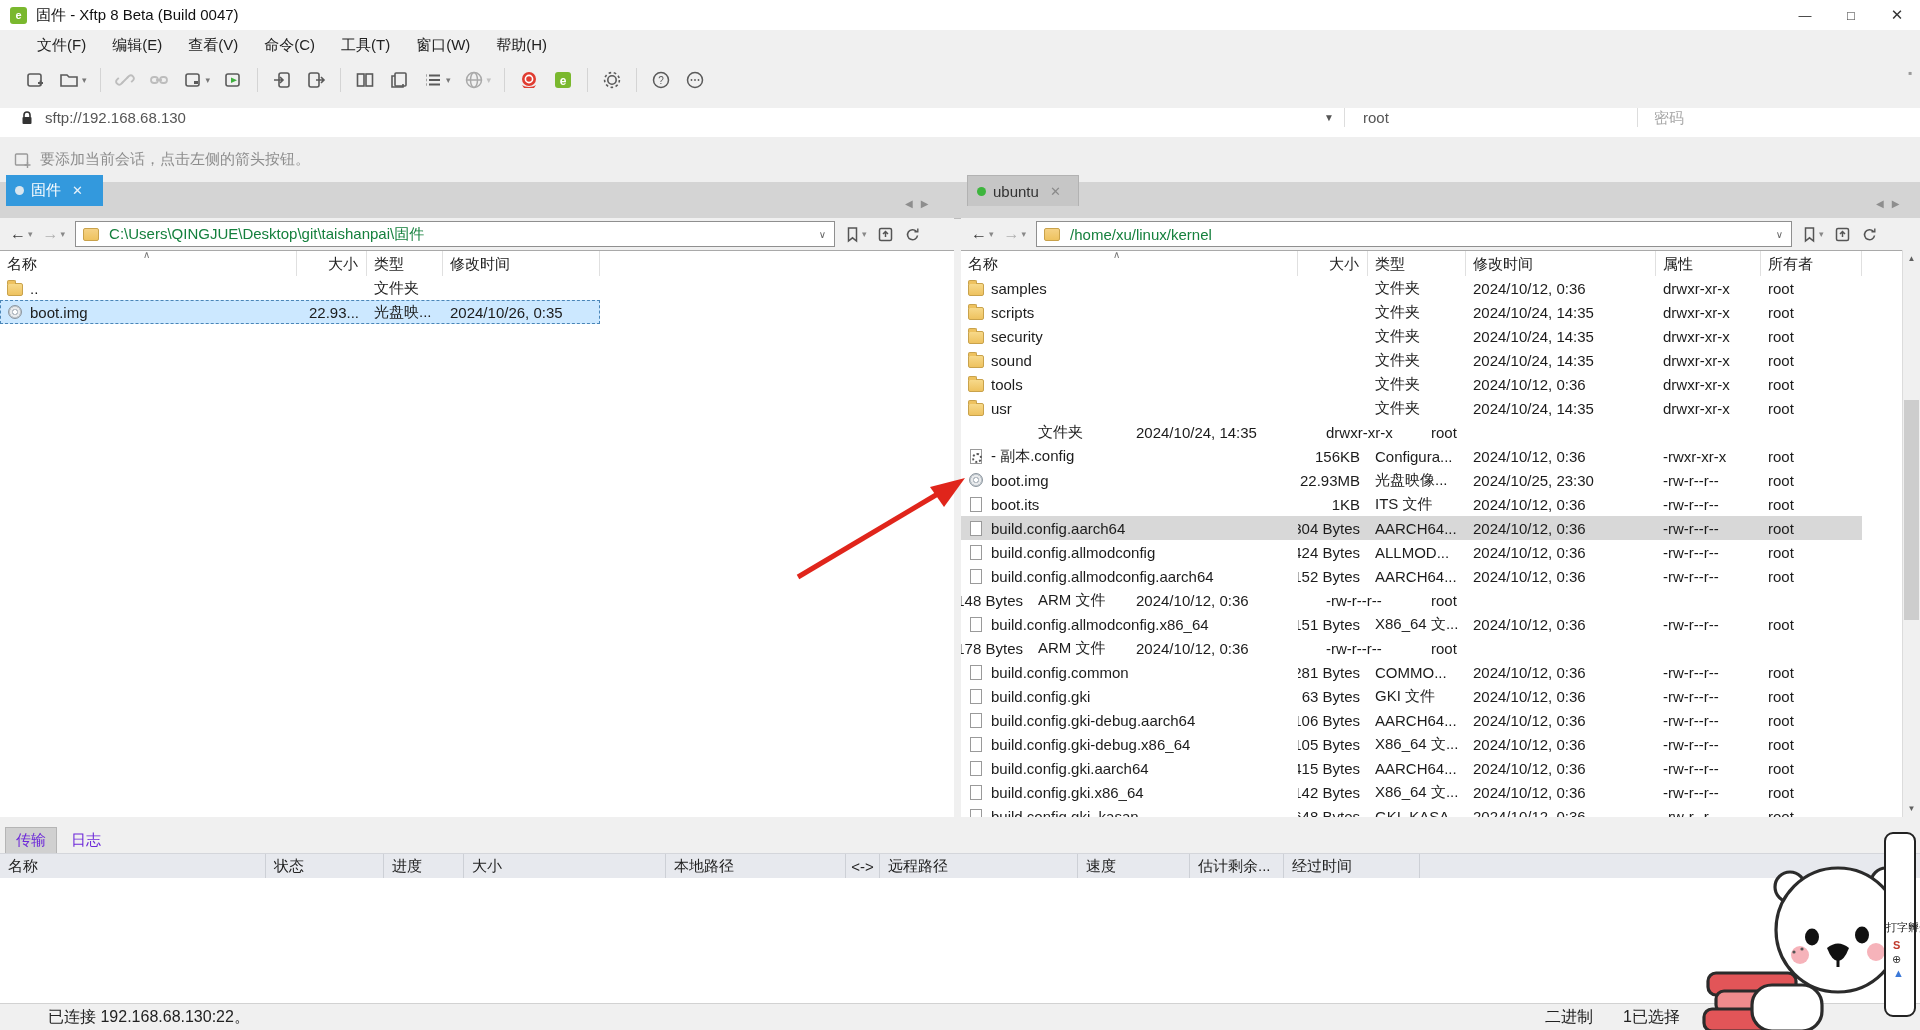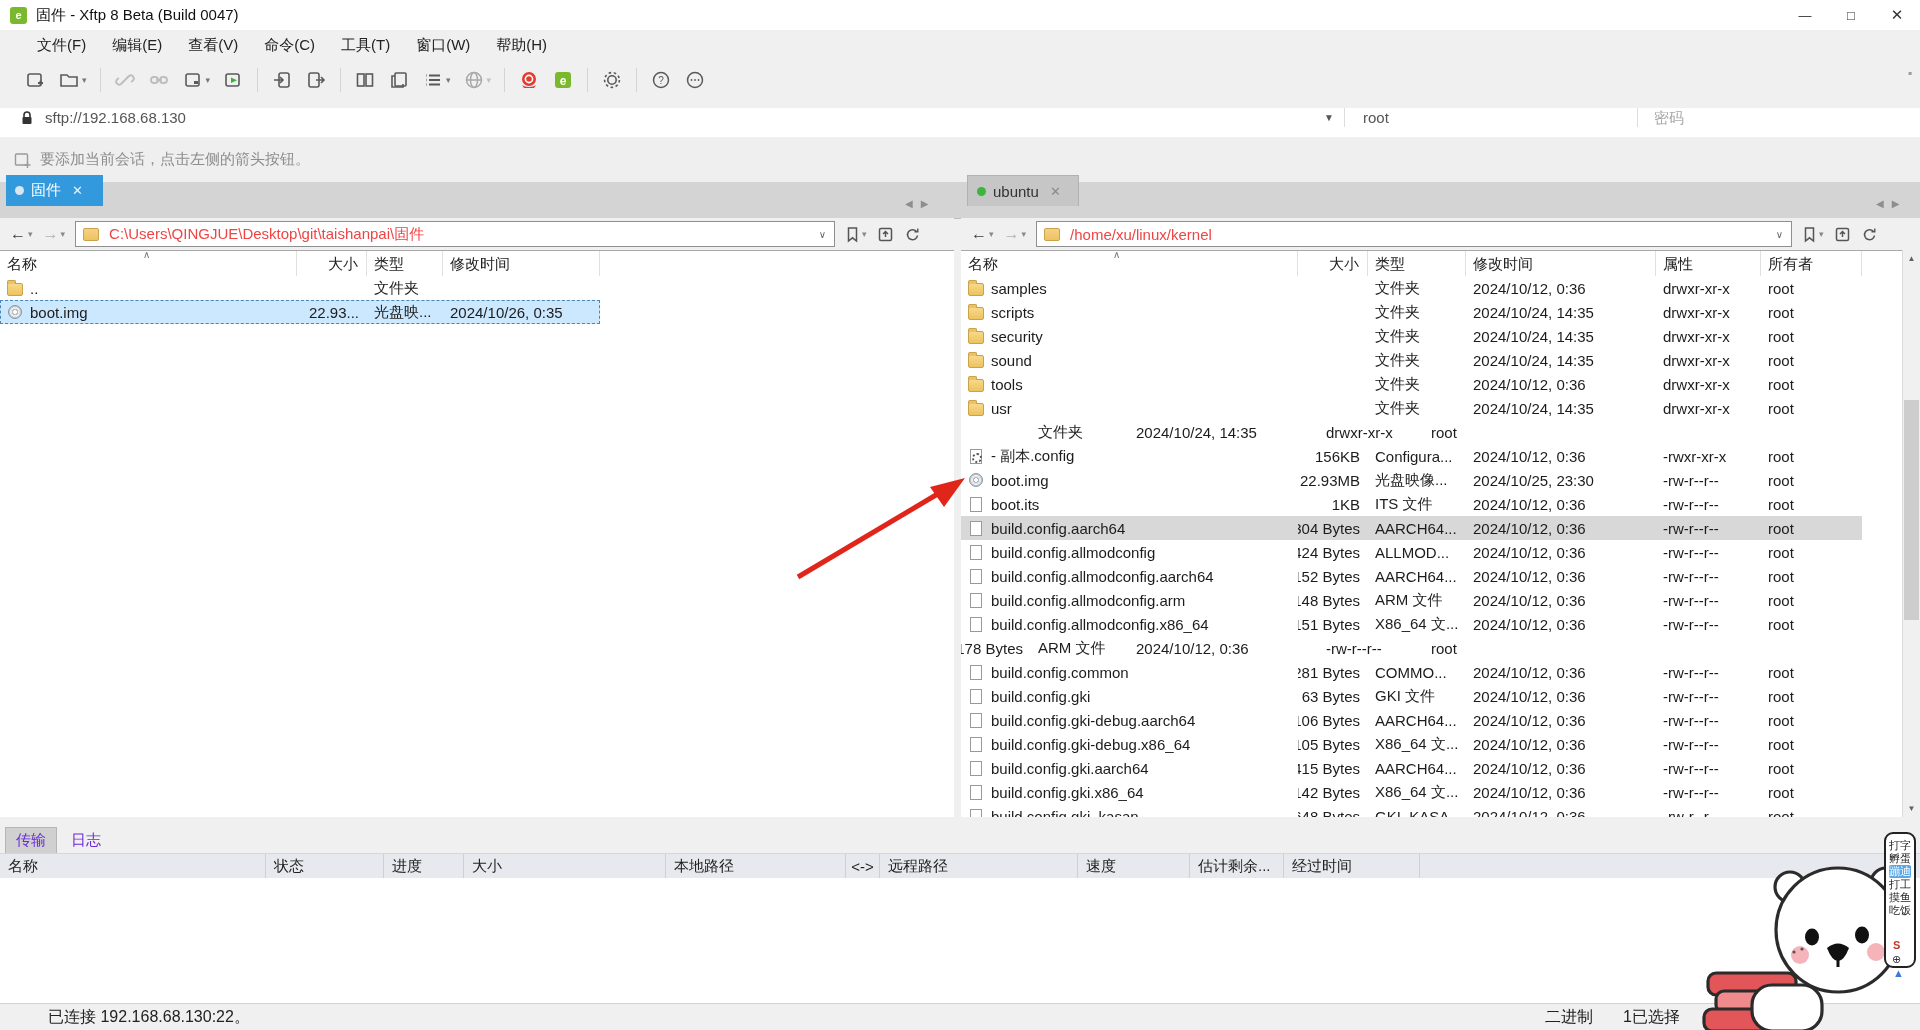--- a/index.html
+++ b/index.html
@@ -54,21 +54,21 @@
   .lp{left:0;width:954px;}
   .rp{left:961px;width:959px;}
   .navrow{position:absolute;left:0;top:0;width:100%;height:32px;background:#f0f0f0;display:flex;align-items:center;}
   .navarrow{font-size:16px;margin-left:10px;}
   .nav-en{color:#3a3a3a;} .nav-dis{color:#b0b0b0;}
   .navdd{font-size:9px;color:#888;margin-left:2px;}
   .pathfield{height:26px;background:#fff;border:1px solid #8f8f8f;display:flex;align-items:center;margin-left:10px;box-sizing:border-box;}
   .lp .pathfield{width:760px;}
   .rp .pathfield{width:756px;}
   .pathfield .fold{width:14px;height:11px;background:linear-gradient(#f5d284,#eec25f);border:1px solid #c9a24b;border-radius:2px;margin:0 8px 0 7px;flex:none;}
-  .pathfield input{border:none;outline:none;flex:1;font-family:inherit;font-size:15px;color:#ef4444;background:transparent;}
+  .pathfield input{border:none;outline:none;flex:1;font-family:inherit;font-size:15px;color:#15803d;background:transparent;}
   .pathfield .chev{color:#666;font-size:10px;margin:0 8px;}
   .navicon{margin-left:10px;display:flex;align-items:center;}
   
   .fhead{position:absolute;left:0;top:32px;width:100%;height:26px;background:#fff;border-top:1px solid #a9a9a9;border-bottom:1px solid #c6c6c6;display:flex;font-size:15px;color:#222;}
   .hc{display:flex;align-items:center;padding-left:7px;border-right:1px solid #e0e0e0;box-sizing:border-box;}
   .hc.r{justify-content:flex-end;padding-right:8px;padding-left:0;}
   .sortcaret{position:absolute;top:-2px;font-size:10px;color:#777;}
   .files{position:absolute;left:0;top:58px;width:100%;height:541px;background:#fff;overflow:hidden;}
   .frow{display:flex;align-items:center;height:24px;box-sizing:border-box;}
   .lp .frow{width:600px;}
@@ -99,21 +99,21 @@
   .thc{display:flex;align-items:center;padding-left:8px;border-right:1px solid #cdd0d6;box-sizing:border-box;white-space:nowrap;overflow:hidden;}
   .thc.c{justify-content:center;padding-left:0;}
   .transbody{position:absolute;left:0;top:878px;width:1920px;height:125px;background:#fff;}
   
   .statusbar{position:absolute;left:0;top:1003px;width:1920px;height:27px;background:#f0f0f0;border-top:1px solid #d2d2d2;display:flex;align-items:center;color:#222;font-size:16px;padding-left:36px;}
   .sb-left{margin-left:12px;}
   .sb-item{position:absolute;top:0;height:27px;display:flex;align-items:center;}
   
   .arrow-overlay{position:absolute;left:0;top:0;width:1920px;height:1030px;pointer-events:none;z-index:40;}
   .mascot{position:absolute;left:1690px;top:845px;width:230px;height:185px;z-index:50;}
-  .petmenu{position:absolute;left:1884px;top:832px;width:32px;height:136px;background:#fff;border:2px solid #222;border-radius:9px;z-index:60;display:flex;flex-direction:column;align-items:center;padding-top:5px;box-sizing:border-box;}
+  .petmenu{position:absolute;left:1884px;top:832px;width:32px;height:185px;background:#fff;border:2px solid #222;border-radius:9px;z-index:60;display:flex;flex-direction:row;align-items:center;padding-top:5px;box-sizing:border-box;}
   .pm-item{font-size:11px;line-height:13px;color:#222;letter-spacing:0;white-space:nowrap;}
   .pm-item.active{background:#5aa7e8;color:#fff;border-radius:2px;}
   .pm-ico{font-size:11px;line-height:14px;}
 </style>
 </head>
 <body>
 
 <div id="app">
 
   <div class="titlebar">
@@ -550,24 +550,20 @@
             <span class="nm">build.config.allmodconfig.aarch64</span>
           </span>
           <span class="cell c-size r">152 Bytes</span>
           <span class="cell c-type">AARCH64...</span>
           <span class="cell c-mtime">2024/10/12, 0:36</span>
           <span class="cell c-attr">-rw-r--r--</span>
           <span class="cell c-owner">root</span>
         </div>
 
         <div class="frow icon-file">
-          <span class="cell c-name">
-            <span class="fic"></span>
-            <span class="nm">build.config.allmodconfig.arm</span>
-          </span>
           <span class="cell c-size r">148 Bytes</span>
           <span class="cell c-type">ARM 文件</span>
           <span class="cell c-mtime">2024/10/12, 0:36</span>
           <span class="cell c-attr">-rw-r--r--</span>
           <span class="cell c-owner">root</span>
         </div>
 
         <div class="frow icon-file">
           <span class="cell c-name">
             <span class="fic"></span>

